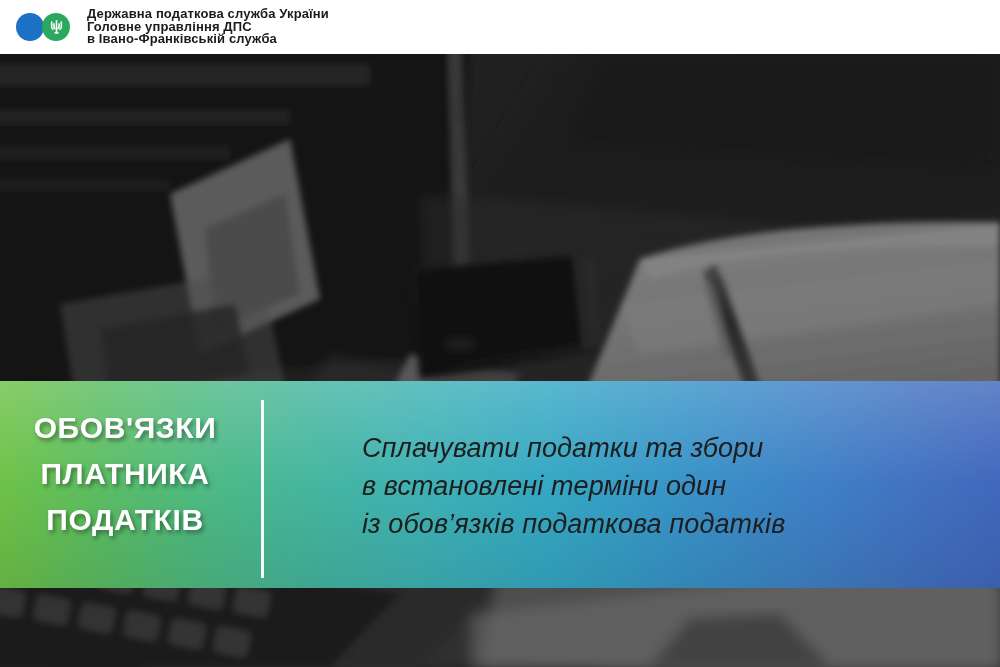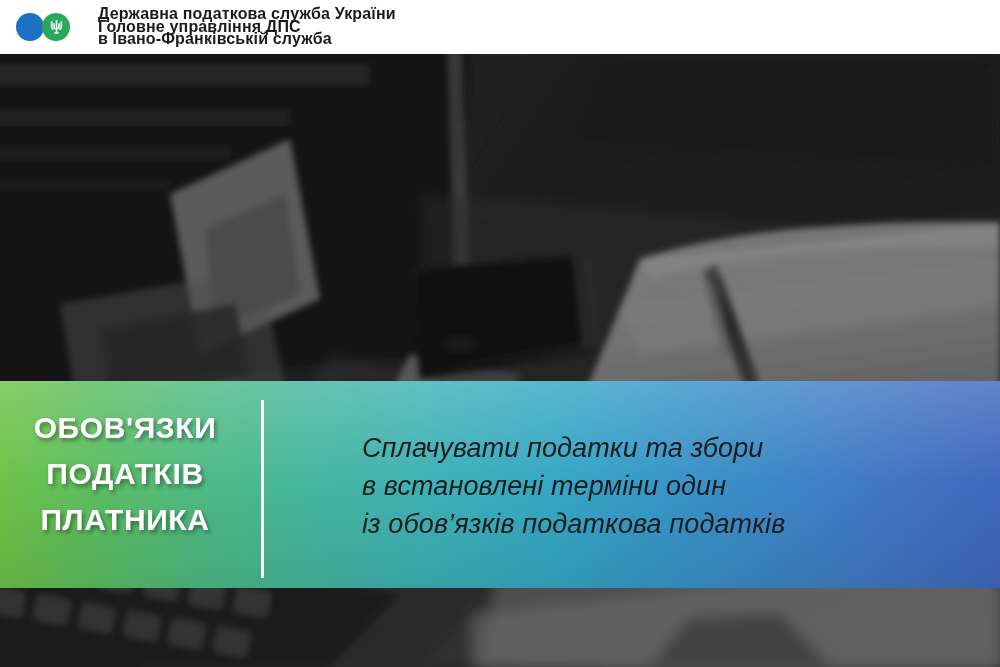--- a/index.html
+++ b/index.html
@@ -51,24 +51,24 @@
     width: 28px; height: 28px;
     border-radius: 50%;
     background: #2aa95e;
     display: flex;
     align-items: center;
     justify-content: center;
   }
   .logo-trident { display:block; }
 
   .header-text {
-    margin-left: 20px;
+    margin-left: 9px;
     line-height: 12.6px;
     color: #1b1b1b;
-    font-size: 16px;
+    font-size: 13px;
     font-weight: bold;
     letter-spacing: 0.01em;
     white-space: nowrap;
   }
   .header-text div { display: block; }
 
   
   .photo {
     position: absolute;
     left: 0; top: 54px;
@@ -360,22 +360,22 @@
       <rect x="0" y="0" width="1000" height="613" fill="#000000" opacity="0.30"></rect>
       <rect x="0" y="0" width="1000" height="330" fill="#000000" opacity="0.12"></rect>
     </svg>
   </div>
 
   <div class="banner">
     <div class="banner-inner">
 
       <div class="banner-title">
         <span>ОБОВ'ЯЗКИ</span>
+        <span>ПЛАТНИКА</span>
         <span>ПОДАТКІВ</span>
-        <span>ПЛАТНИКА</span>
       </div>
 
       <div class="banner-divider"></div>
 
       <div class="banner-body">
         <span>Сплачувати податки та збори</span>
         <span>в встановлені терміни один</span>
         <span>із обов’язків податкова податків</span>
       </div>
 

